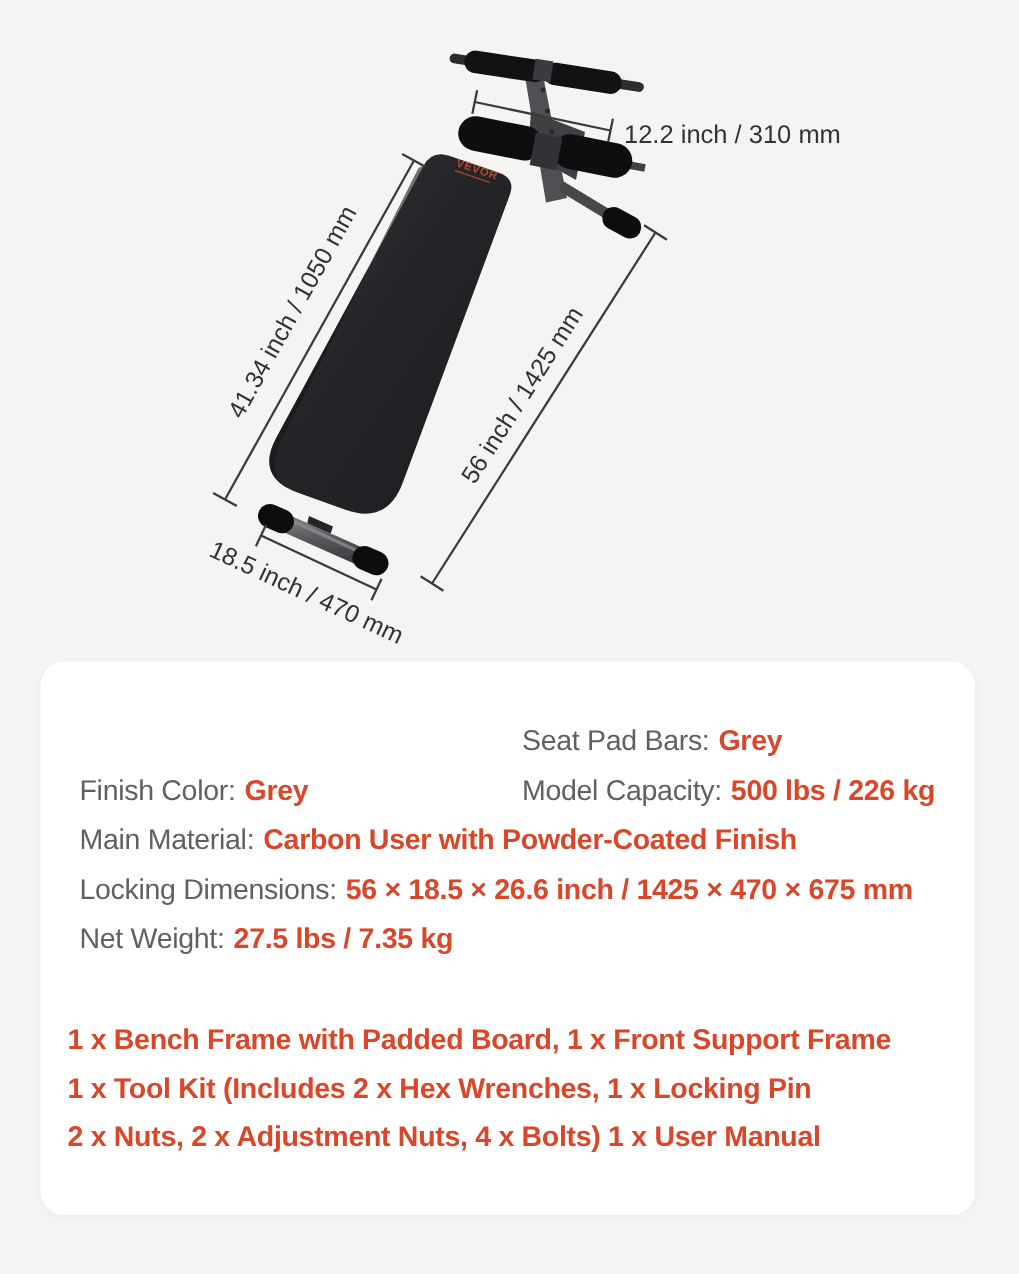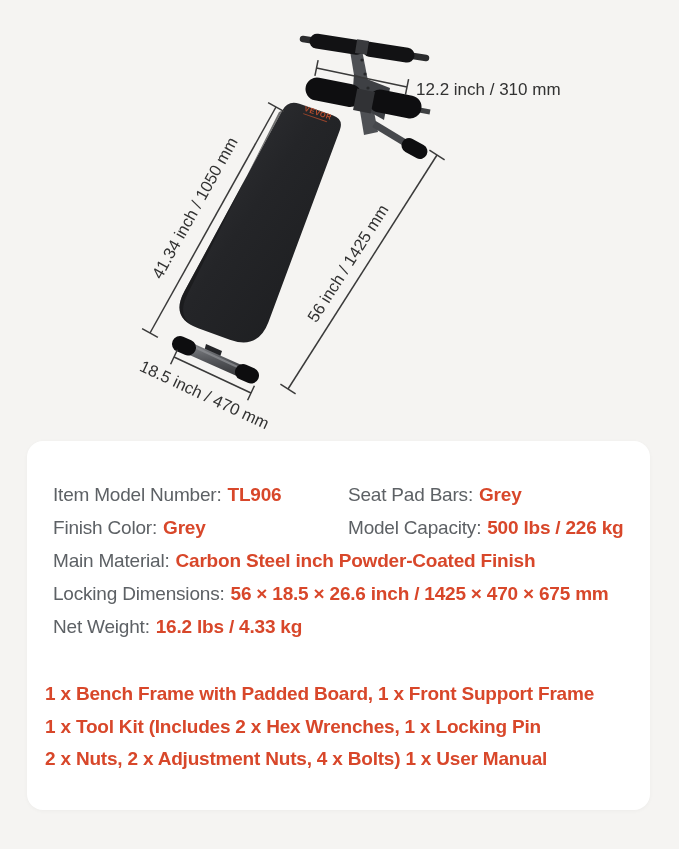--- a/index.html
+++ b/index.html
@@ -115,47 +115,44 @@
       <line x1="174" y1="357" x2="251" y2="393"></line>
       <line x1="170.6" y1="364.2" x2="177.4" y2="349.8"></line>
       <line x1="247.6" y1="400.2" x2="254.4" y2="385.8"></line>
     </g>
     <text class="dim-text" font-size="16.5" text-anchor="middle" transform="translate(202,400) rotate(25)">18.5 inch / 470 mm</text>
   </svg>
 
   <div id="spec-card">
 
     <div class="spec-line" style="top:42px">
-      <span class="cell">
-        <span class="label">Item Model Number:</span><span class="v">TL906</span>
-      </span>
       <span class="cell cell2">
         <span class="label">Seat Pad Bars:</span><span class="v">Grey</span>
       </span>
     </div>
 
     <div class="spec-line" style="top:75px">
       <span class="cell">
         <span class="label">Finish Color:</span><span class="v">Grey</span>
       </span>
       <span class="cell cell2">
         <span class="label">Model Capacity:</span><span class="v">500 lbs / 226 kg</span>
       </span>
     </div>
 
     <div class="spec-line" style="top:108px">
-      <span class="label">Main Material:</span><span class="v">Carbon Steel inch Powder-Coated Finish</span>
+      <span class="label">Main Material:</span><span class="v">Carbon User with Powder-Coated Finish</span>
     </div>
 
     <div class="spec-line" style="top:141px">
       <span class="label">Locking Dimensions:</span><span class="v">56 × 18.5 × 26.6 inch / 1425 × 470 × 675 mm</span>
     </div>
 
     <div class="spec-line" style="top:174px">
-      <span class="label">Net Weight:</span><span class="v">16.2 lbs / 4.33 kg</span>
+      <span class="label">Net Weight:</span><span class="v">27.5 lbs / 7.35 kg</span>
     </div>
 
 
     <div class="spec-line cont" style="top:241px">
       <span class="v">1 x Bench Frame with Padded Board, 1 x Front Support Frame</span>
     </div>
 
     <div class="spec-line cont" style="top:274px">
       <span class="v">1 x Tool Kit (Includes 2 x Hex Wrenches, 1 x Locking Pin</span>
     </div>

